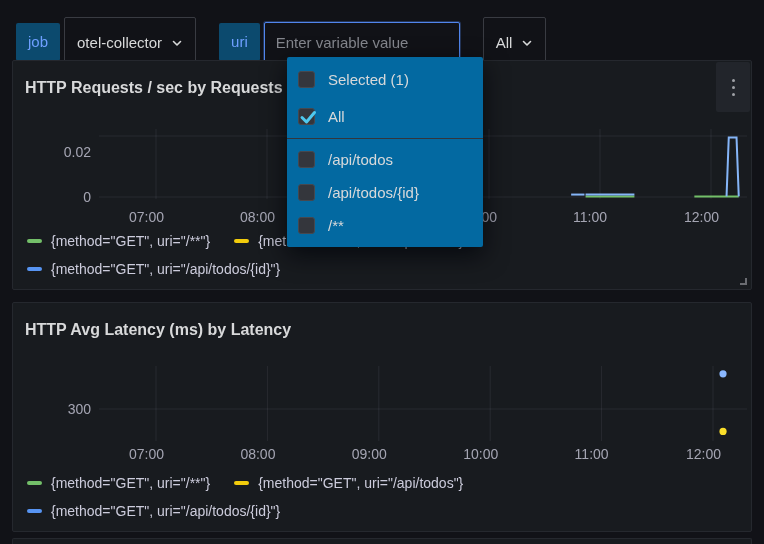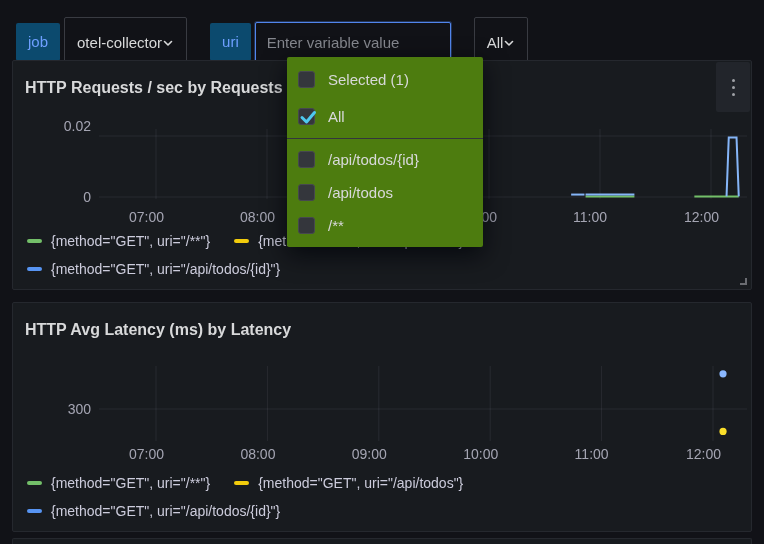--- a/index.html
+++ b/index.html
@@ -13,35 +13,35 @@
   }
   
   .toolbar { position:absolute; left:16px; top:17px; display:flex; gap:23px; align-items:center; }
   .var-group { display:flex; gap:4px; align-items:center; }
   .var-label {
     background:#0c4a6e; color:#6e9fff; font-size:15px; font-weight:500;
     height:38px; line-height:38px; padding:0 12px; border-radius:2px;
   }
   .var-select {
     background:#111217; border:1px solid #393b42; border-radius:2px;
-    height:50px; display:flex; align-items:center; padding:0 12px;
+    height:50px; display:flex; align-items:center; gap:9px; padding:0 12px;
     font-size:15px; color:#d8d9da; cursor:pointer;
   }
   .chevron { display:inline-flex; margin-top:2px; }
   .var-input {
     width:196px; height:40px; background:#111217; border:1px solid #5185ec;
     box-shadow:0 0 0 1px rgba(81,133,236,.30); border-radius:2px;
     color:#ccccdc; font-size:15px; padding:0 11px; outline:none;
     font-family:Liberation Sans, sans-serif;
   }
   .var-input::placeholder { color:#85878e; }
   
   .uri-menu {
     position:absolute; left:287px; top:57px; width:196px; z-index:100;
-    background:#4d7c0f; border-radius:2px; padding:4px 0 5px 0;
+    background:#0369a1; border-radius:2px; padding:4px 0 5px 0;
     box-shadow:0 8px 24px rgba(1,4,9,.75);
   }
   .menu-row { display:flex; align-items:center; gap:13px; padding:0 0 0 11px; height:37px; font-size:15px; color:#d8d9da; cursor:pointer; }
   .menu-row.opt { height:33px; }
   .checkbox {
     width:17px; height:17px; border-radius:3px; background:#34363c; border:1px solid #46484f;
     position:relative; flex:none;
   }
   .checkbox svg { position:absolute; left:-1px; top:-2px; }
   .menu-divider { height:1px; background:#33363c; margin:3px 0 4px 0; }
@@ -123,21 +123,21 @@
       <polyline points="572.5699999999999,133.56 621.4100000000001,133.56" fill="none" stroke="#85b5f8" stroke-width="2"></polyline>
       <polyline points="713.5400000000001,135.39 715.76,76.525 723.5300000000001,76.525 725.75,135.39" fill="none" stroke="#85b5f8" stroke-width="2"></polyline>
     </svg>
   <div class="ticks">
       <div class="xtick" style="left: 116px; top: 148px;">07:00</div>
       <div class="xtick" style="left: 227px; top: 148px;">08:00</div>
       <div class="xtick" style="left: 338px; top: 148px;">09:00</div>
       <div class="xtick" style="left: 449px; top: 148px;">10:00</div>
       <div class="xtick" style="left: 560px; top: 148px;">11:00</div>
       <div class="xtick" style="left: 671px; top: 148px;">12:00</div>
-      <div class="ytick" style="left: 20px; top: 55px;">0.02</div>
+      <div class="ytick" style="left: 20px; top: 81px;">0.02</div>
       <div class="ytick" style="left: 20px; top: 126px;">0</div>
     </div>
   <div class="legend">
       <div class="legend-item">
         <span class="legend-dash" style="background: rgb(115, 191, 105);"></span>
         <span>{method="GET", uri="/**"}</span>
       </div>
       <div class="legend-item">
         <span class="legend-dash" style="background: rgb(242, 204, 12);"></span>
         <span>{method="GET", uri="/api/todos"}</span>
@@ -198,25 +198,25 @@
       <svg width="20" height="20" viewBox="0 0 20 20">
           <path d="M4 10.5 L8.5 15 L16.5 5.5" stroke="#4ec9ef" stroke-width="3" fill="none" stroke-linecap="round" stroke-linejoin="round"></path>
         </svg>
     </span>
     <span>All</span>
   </div>
   <div class="menu-divider"></div>
   <div id="uri-options">
       <div class="menu-row opt">
         <span class="checkbox"></span>
-        <span>/api/todos/{id}</span>
+        <span>/api/todos</span>
       </div>
       <div class="menu-row opt">
         <span class="checkbox"></span>
-        <span>/api/todos</span>
+        <span>/api/todos/{id}</span>
       </div>
       <div class="menu-row opt">
         <span class="checkbox"></span>
         <span>/**</span>
       </div>
     </div>
 </div>
 
 <div class="next-panel"></div>
 

